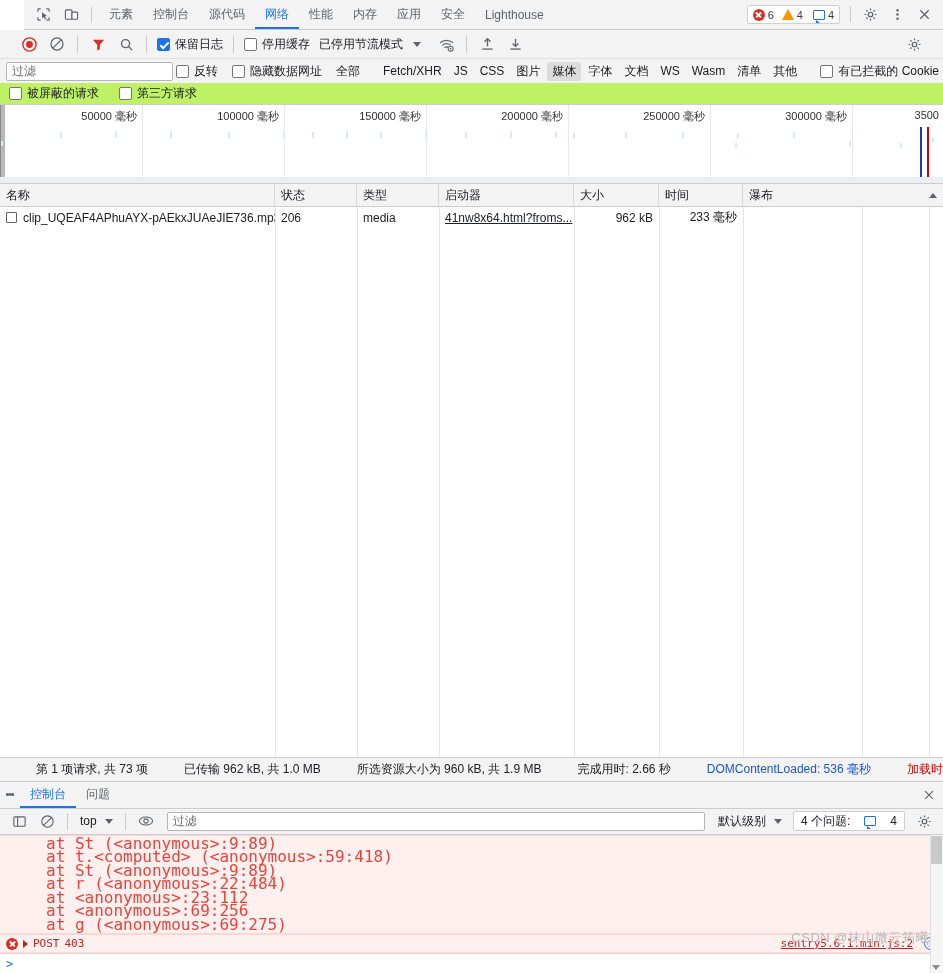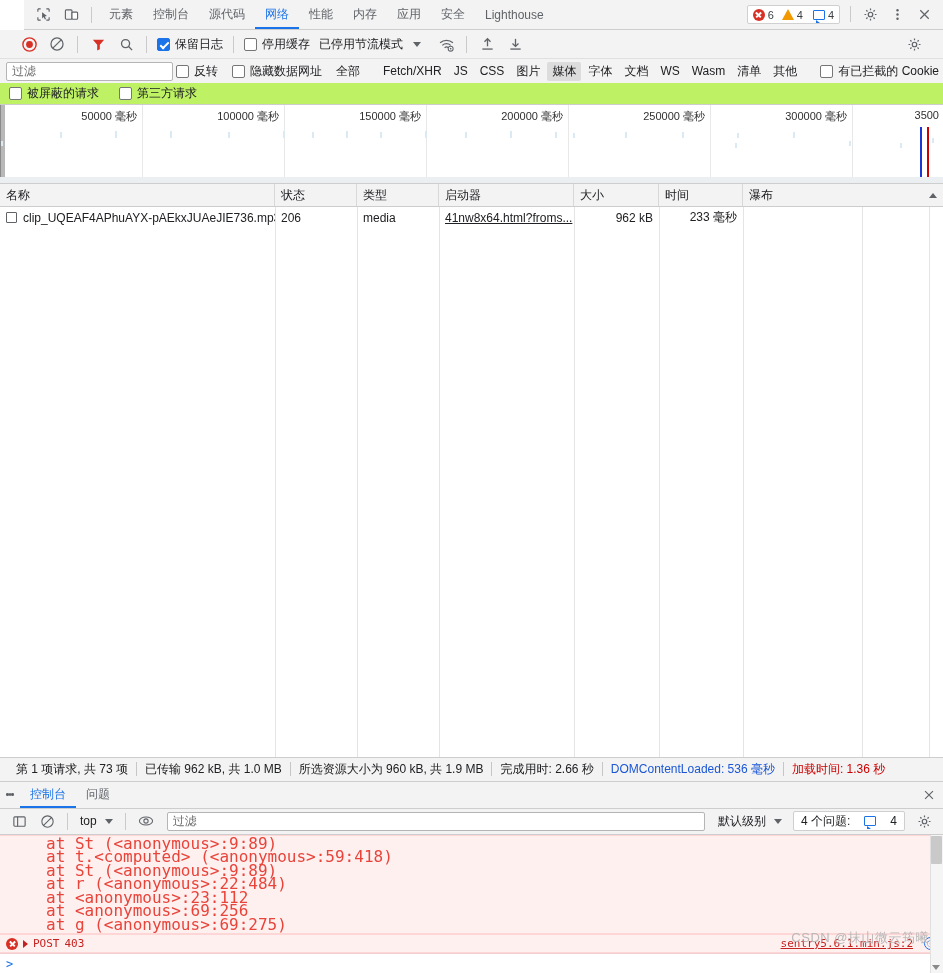--- a/index.html
+++ b/index.html
@@ -174,21 +174,21 @@
   
   .statusbar {
     height: 25px; min-height: 25px;
     display: flex; align-items: center;
     background: #f3f3f3;
     border-top: 1px solid #cdcdcd;
     border-bottom: 1px solid #cdcdcd;
     font-size: 12px; color: #202124;
     padding: 0 8px;
   }
-  .sb-item { padding: 0 8px; white-space: nowrap; }
+  .sb-item { padding: 0 8px; white-space: nowrap; margin-left: 20px; }
   .sb-sep { width:1px; height: 14px; background: #c6c6c6; }
   .sb-blue { color: #1a56d6; }
   .sb-red { color: #cc0000; }
 
   
   .drawer { display: flex; flex-direction: column; background: #fff; }
   .drawer-tabbar {
     height: 27px; min-height: 27px;
     display: flex; align-items: stretch;
     background: #f3f3f3;

